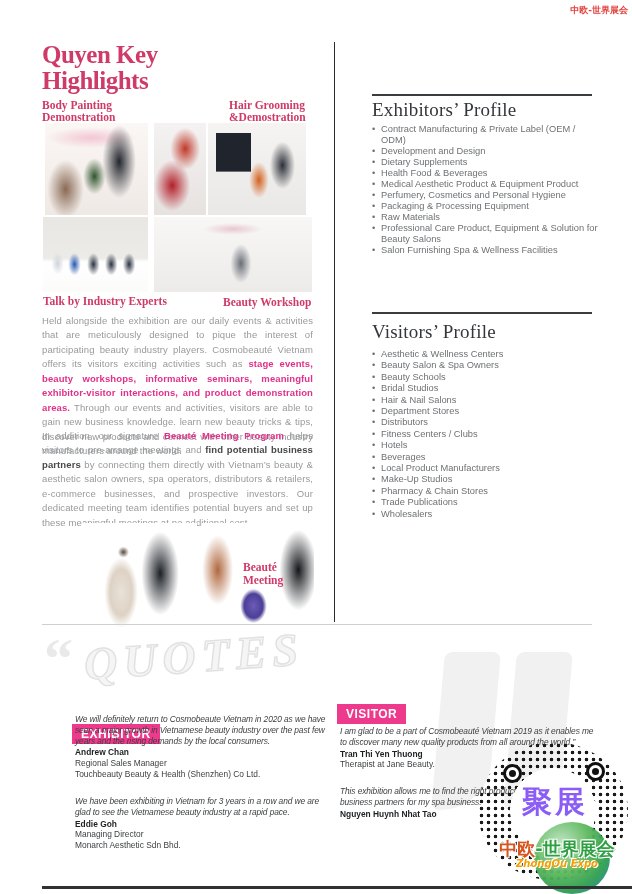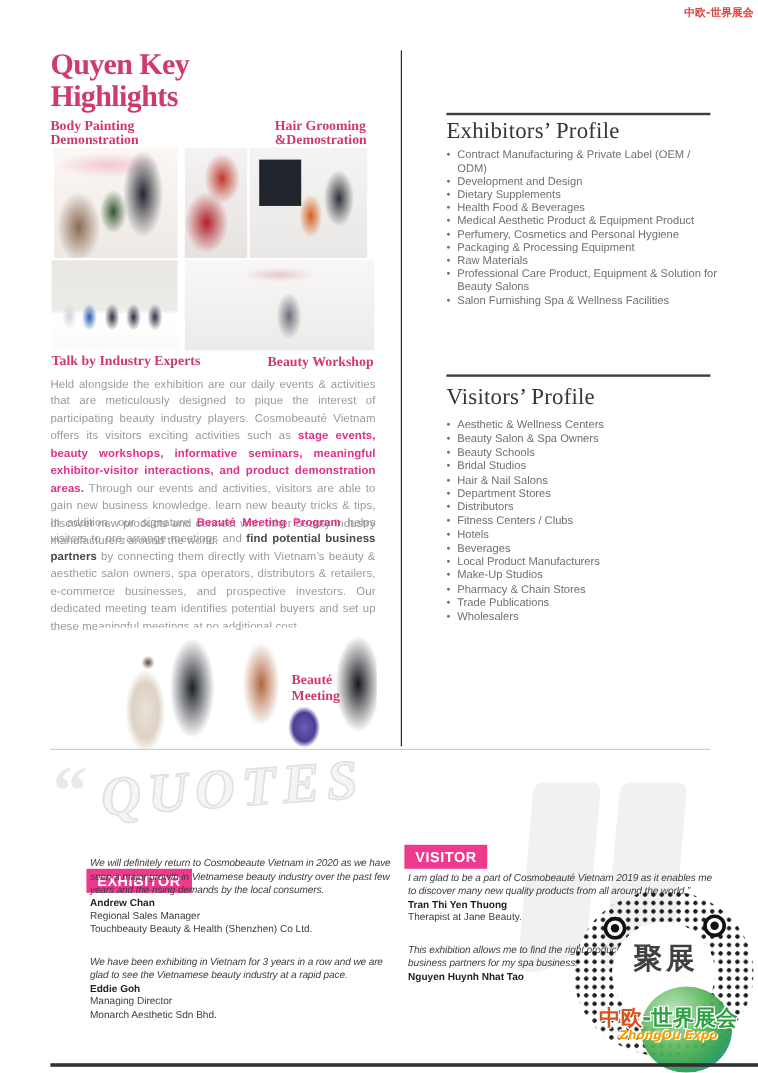--- a/index.html
+++ b/index.html
@@ -144,22 +144,22 @@
     background:
       radial-gradient(circle 43px at 50% 50%, #ffffff 0 99%, rgba(255,255,255,0) 100%),
       radial-gradient(circle, #1b1b1b 1.5px, rgba(0,0,0,0) 2.1px);
     background-size:auto, 7px 7px;
   }
   .qr-eye { position:absolute; width:13px; height:13px; border:3px solid #111; border-radius:50%; background:#fff; }
   .qr-eye::after { content:""; position:absolute; left:3px; top:3px; width:7px; height:7px; background:#111; border-radius:50%; }
   #eye1 { left:25px; top:22px; } #eye2 { left:108px; top:20px; }
   .qr-center-text {
     position:absolute; left:50%; top:44px; transform:translateX(-50%);
-    color:#404040; font-family:"DejaVu Sans", sans-serif; font-weight:bold;
-    font-size:24px; line-height:1; letter-spacing:3px; white-space:nowrap;
+    color:#8b5cf6; font-family:"DejaVu Sans", sans-serif; font-weight:bold;
+    font-size:30px; line-height:1; letter-spacing:3px; white-space:nowrap;
     background:#ffffff; padding:1px 4px;
   }
   .globe {
     position:absolute; left:56px; top:80px; width:76px; height:72px; border-radius:50%;
     background:radial-gradient(circle at 35% 30%, #bfe3c2 0%, #5cb85c 42%, #2e9e4f 68%, #1f7fc0 100%);
     opacity:0.95;
   }
   .logo-text {
     position:absolute; left:4px; top:98px; width:150px; text-align:center;
     font-family:"DejaVu Sans", sans-serif; font-weight:bold; font-size:18px; line-height:1;

